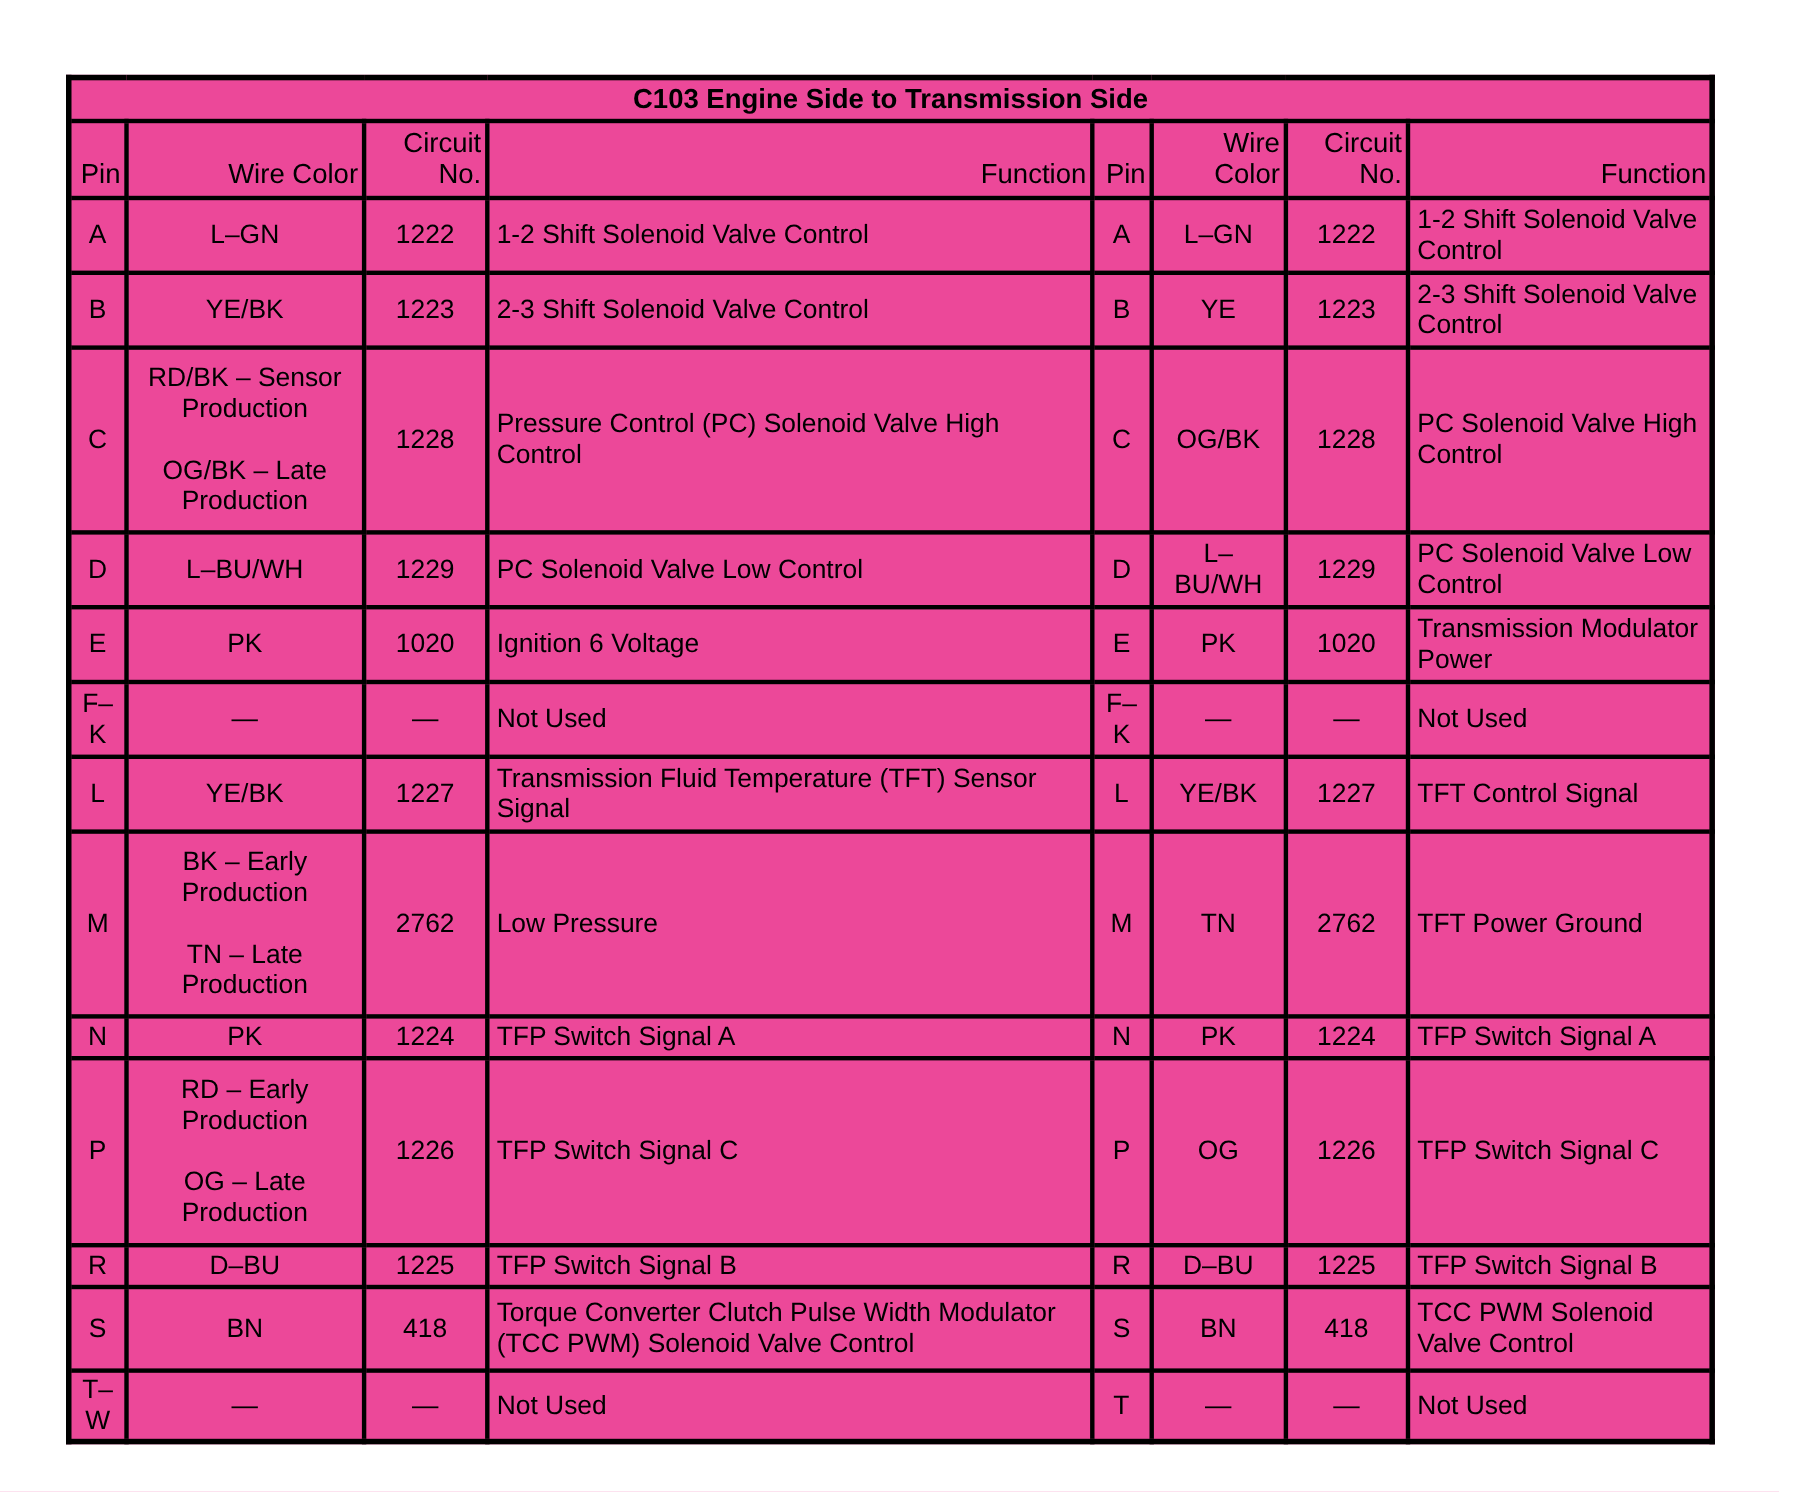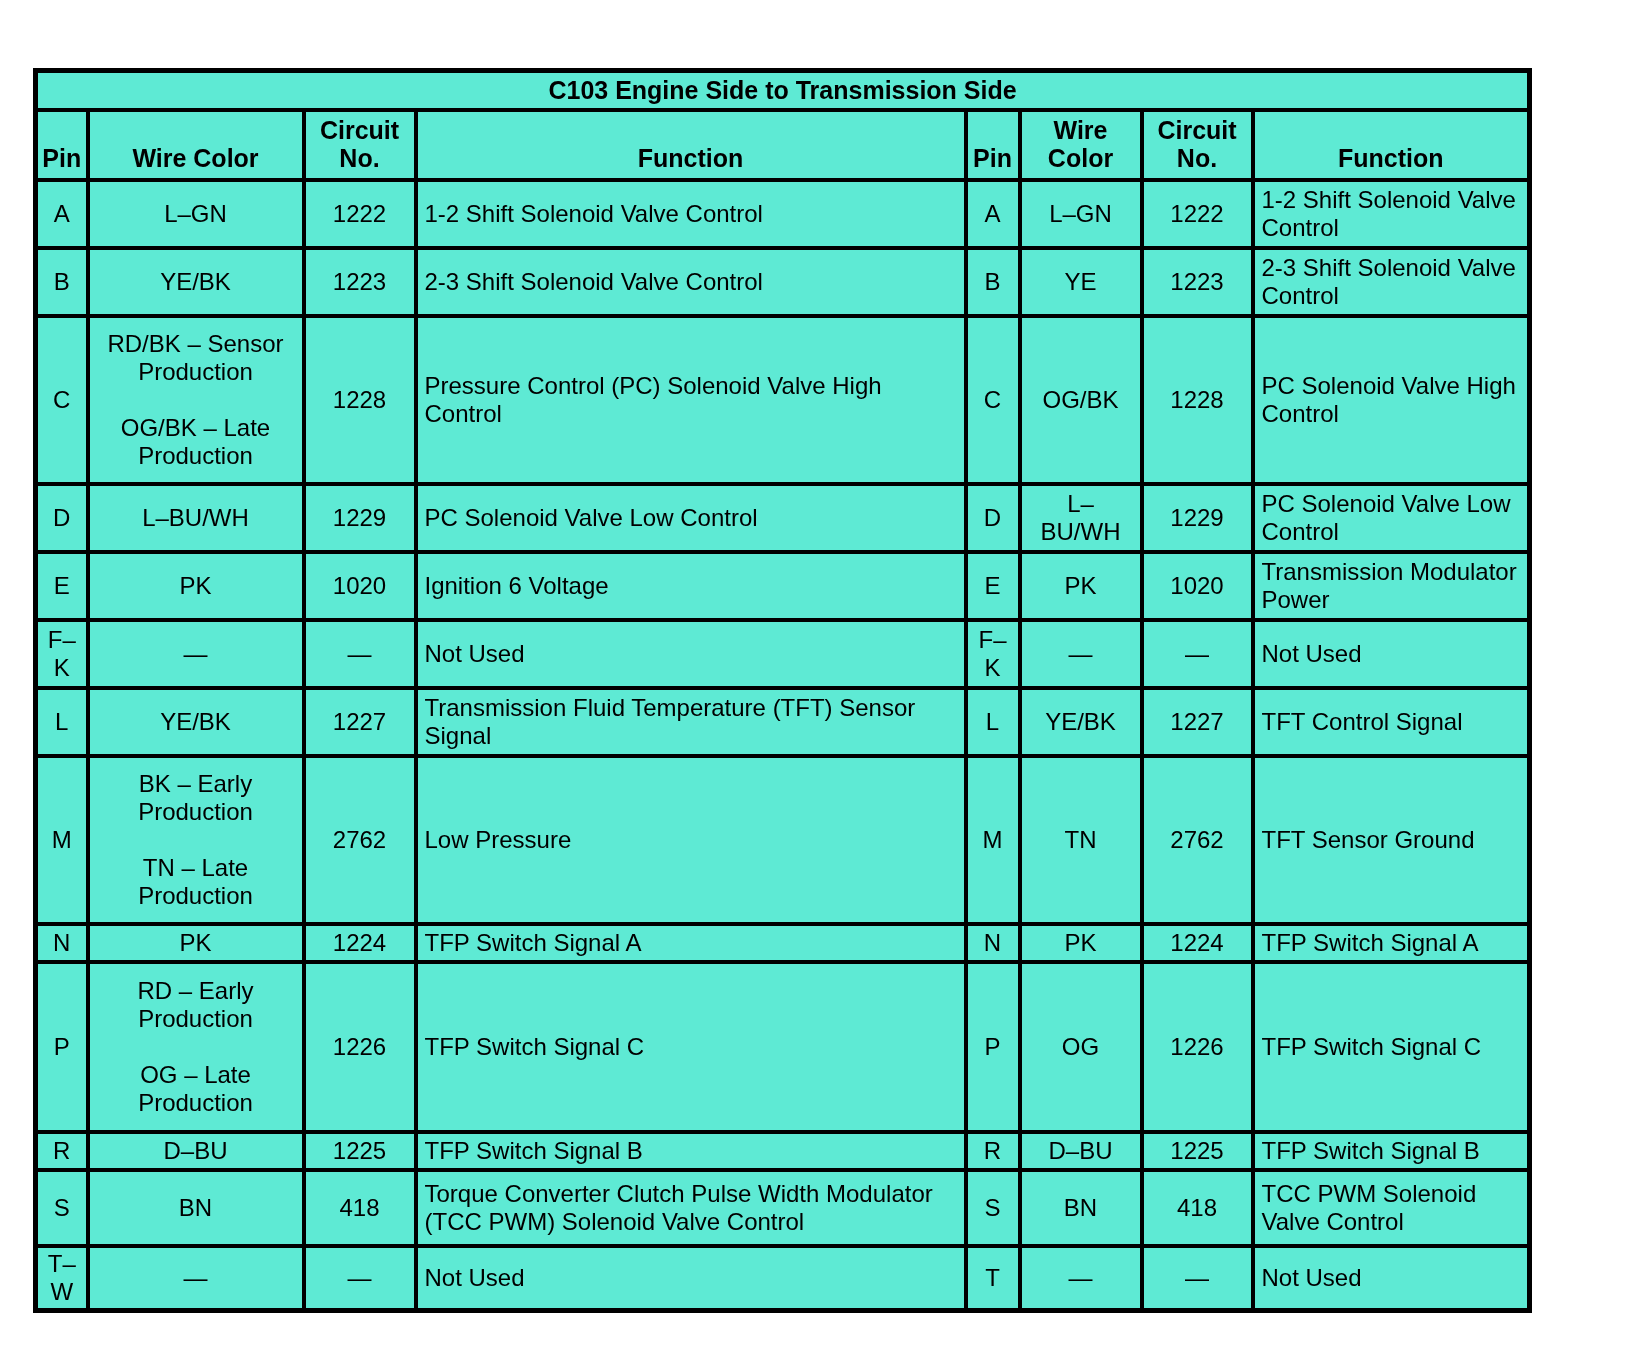--- a/index.html
+++ b/index.html
@@ -8,23 +8,23 @@
     background: #ffffff;
     width: 1632px;
     height: 1356px;
     font-family: "Liberation Sans", sans-serif;
     color: #000000;
   }
   table.pinout {
     border-collapse: collapse;
     table-layout: fixed;
     width: 1373px;
-    margin: 68px 0 0 33px;
+    margin: 68px 0 0 60px;
     border: 5px solid #000;
-    background: #5eead4;
+    background: #ec4899;
   }
   td, th {
     border: 4px solid #000;
     white-space: pre-line;
     overflow: hidden;
     font-size: 24px;
     line-height: 1.16;
     vertical-align: middle;
     padding: 2px 3px;
   }
@@ -33,23 +33,23 @@
   th.title-cell {
     font-weight: bold;
     font-size: 25px;
     text-align: center;
     vertical-align: middle;
     padding: 3px 0;
   }
   
   tr.rh-head { height: 70px; }
   th.head-cell {
-    font-weight: bold;
+    font-weight: normal;
     font-size: 25px;
-    text-align: center;
+    text-align: right;
     vertical-align: bottom;
     padding-bottom: 6px;
     line-height: 1.12;
   }
   
   tr.rh-std   { height: 68px; }
   tr.rh-tall  { height: 168px; }
   tr.rh-tall2 { height: 170px; }
   tr.rh-short { height: 38px; }
   tr.rh-s     { height: 76px; }
@@ -181,21 +181,21 @@
     <td class="c-wire">BK – Early
 Production
 
 TN – Late
 Production</td>
     <td class="c-circ">2762</td>
     <td class="c-func">Low Pressure</td>
     <td class="c-pin">M</td>
     <td class="c-wire">TN</td>
     <td class="c-circ">2762</td>
-    <td class="c-func">TFT Sensor Ground</td>
+    <td class="c-func">TFT Power Ground</td>
   </tr>
 
   <tr class="rh-short">
     <td class="c-pin">N</td>
     <td class="c-wire">PK</td>
     <td class="c-circ">1224</td>
     <td class="c-func">TFP Switch Signal A</td>
     <td class="c-pin">N</td>
     <td class="c-wire">PK</td>
     <td class="c-circ">1224</td>

